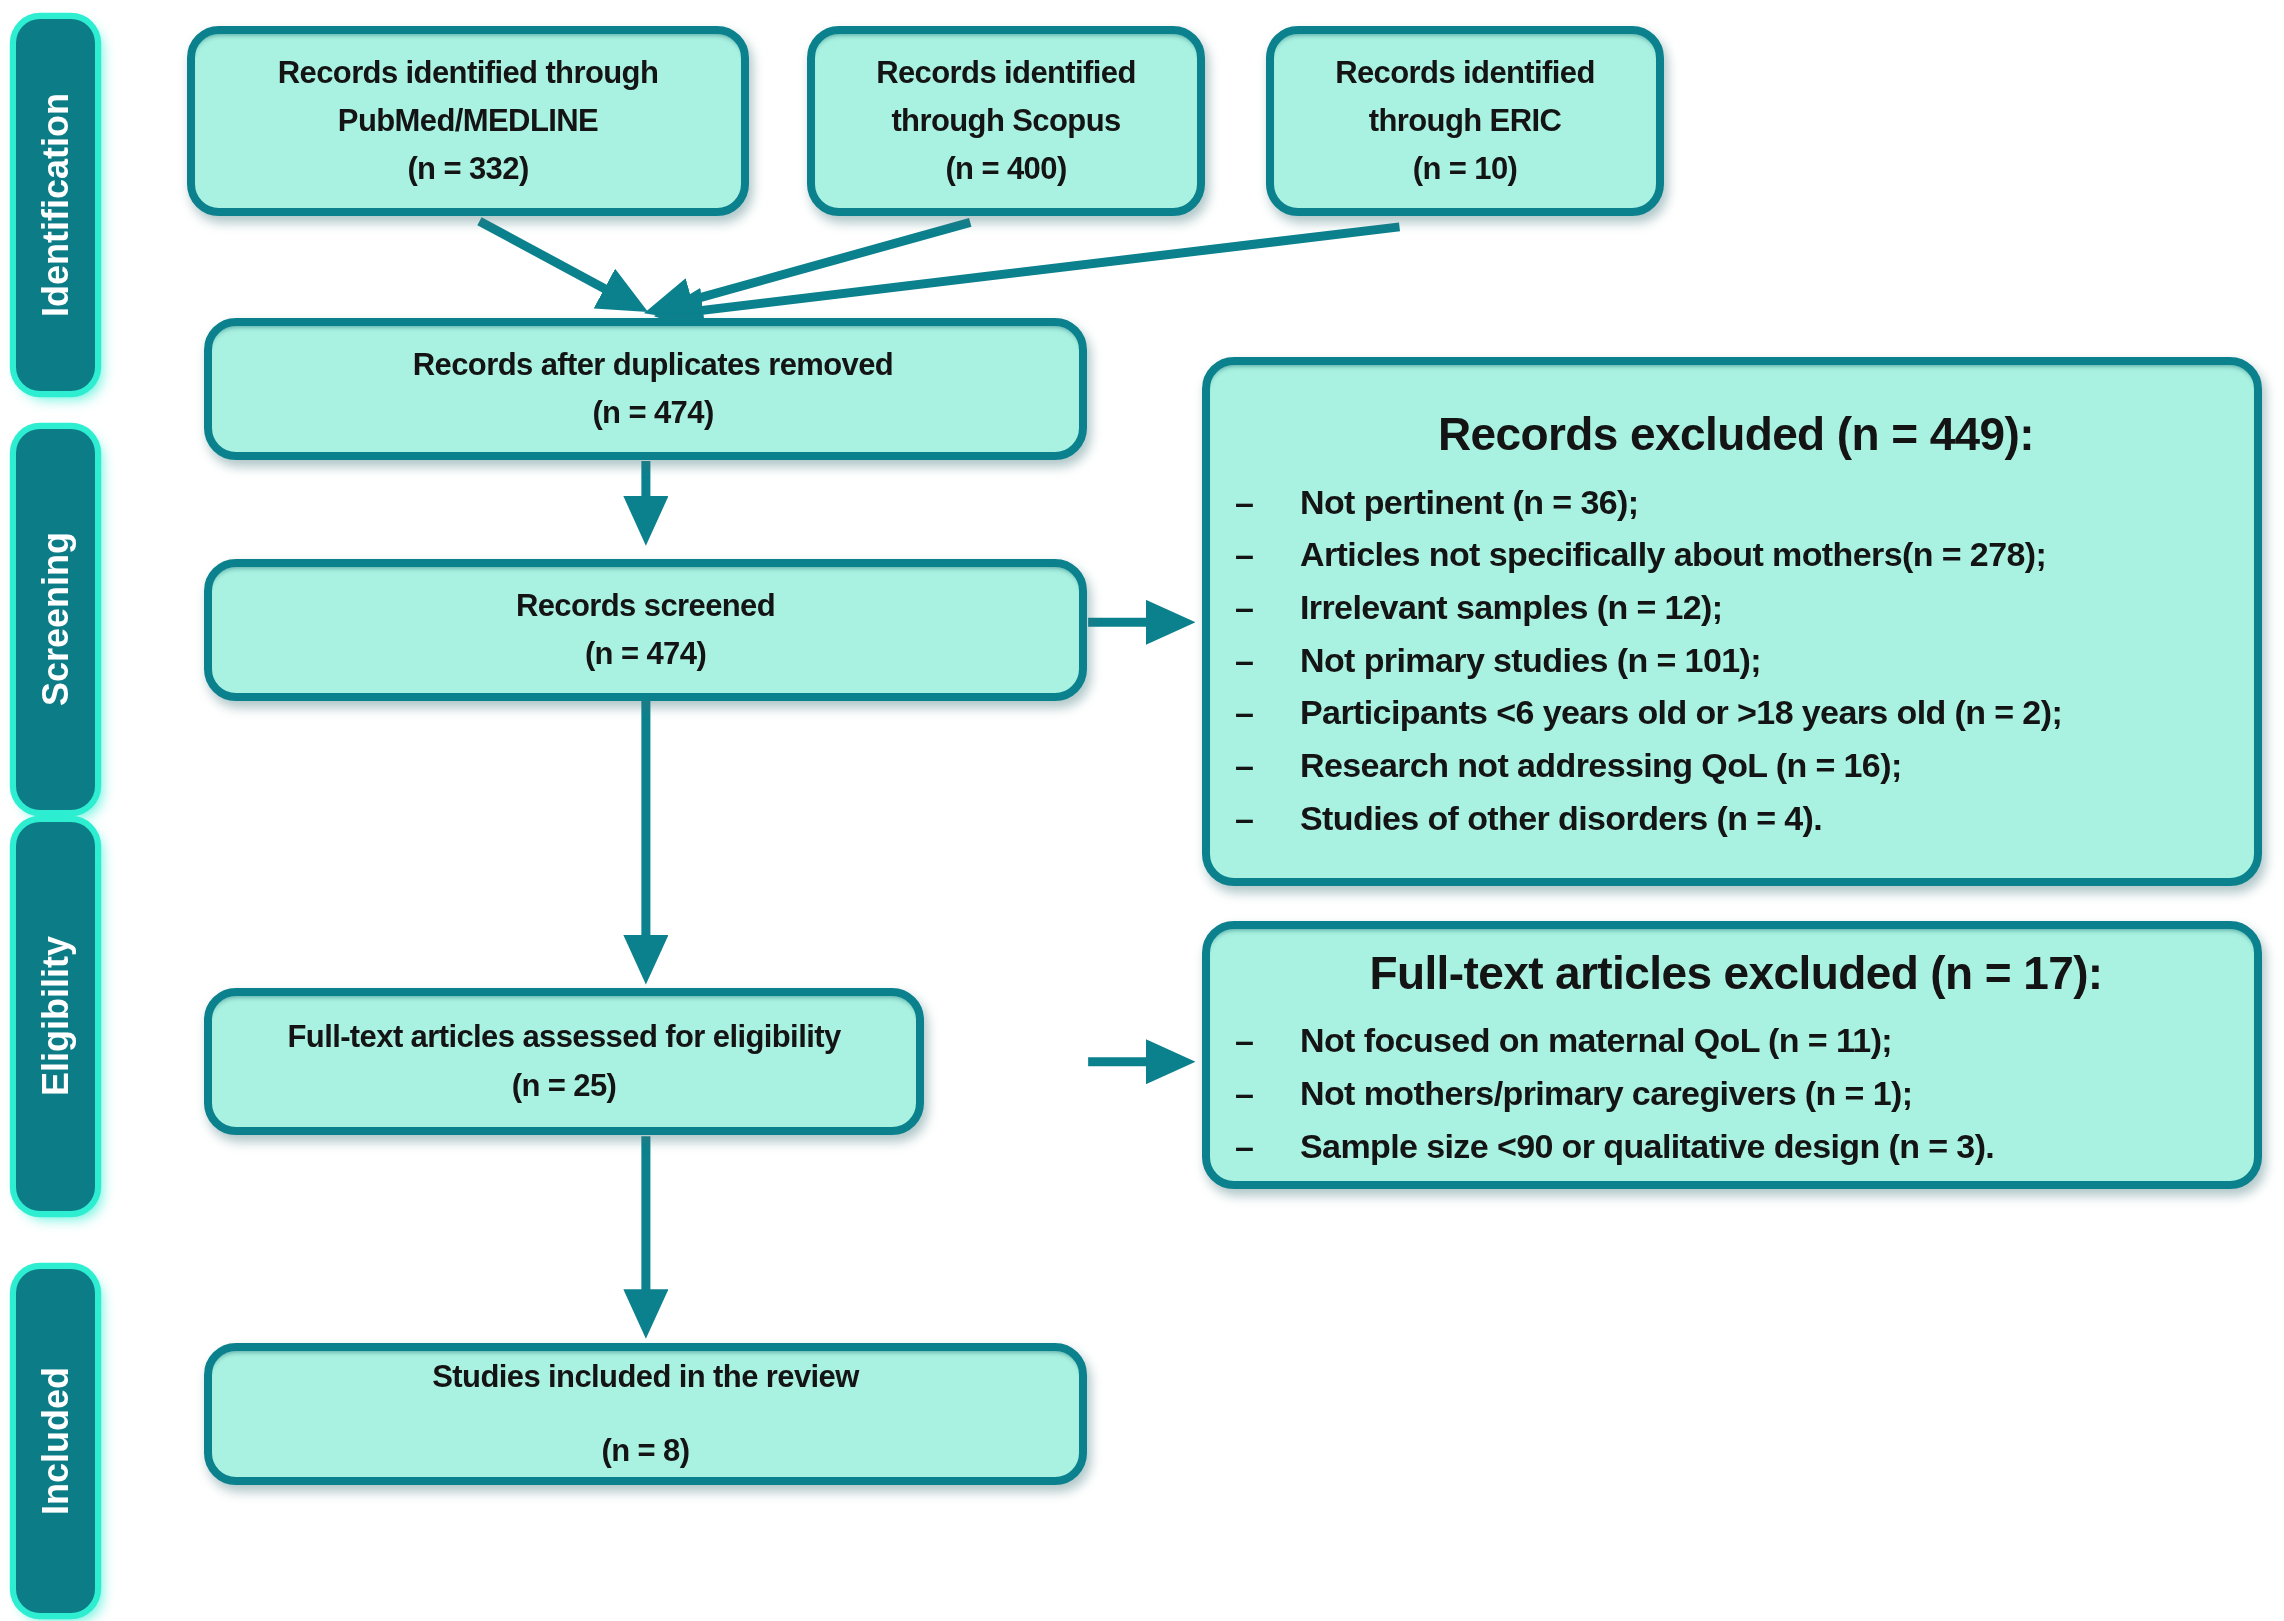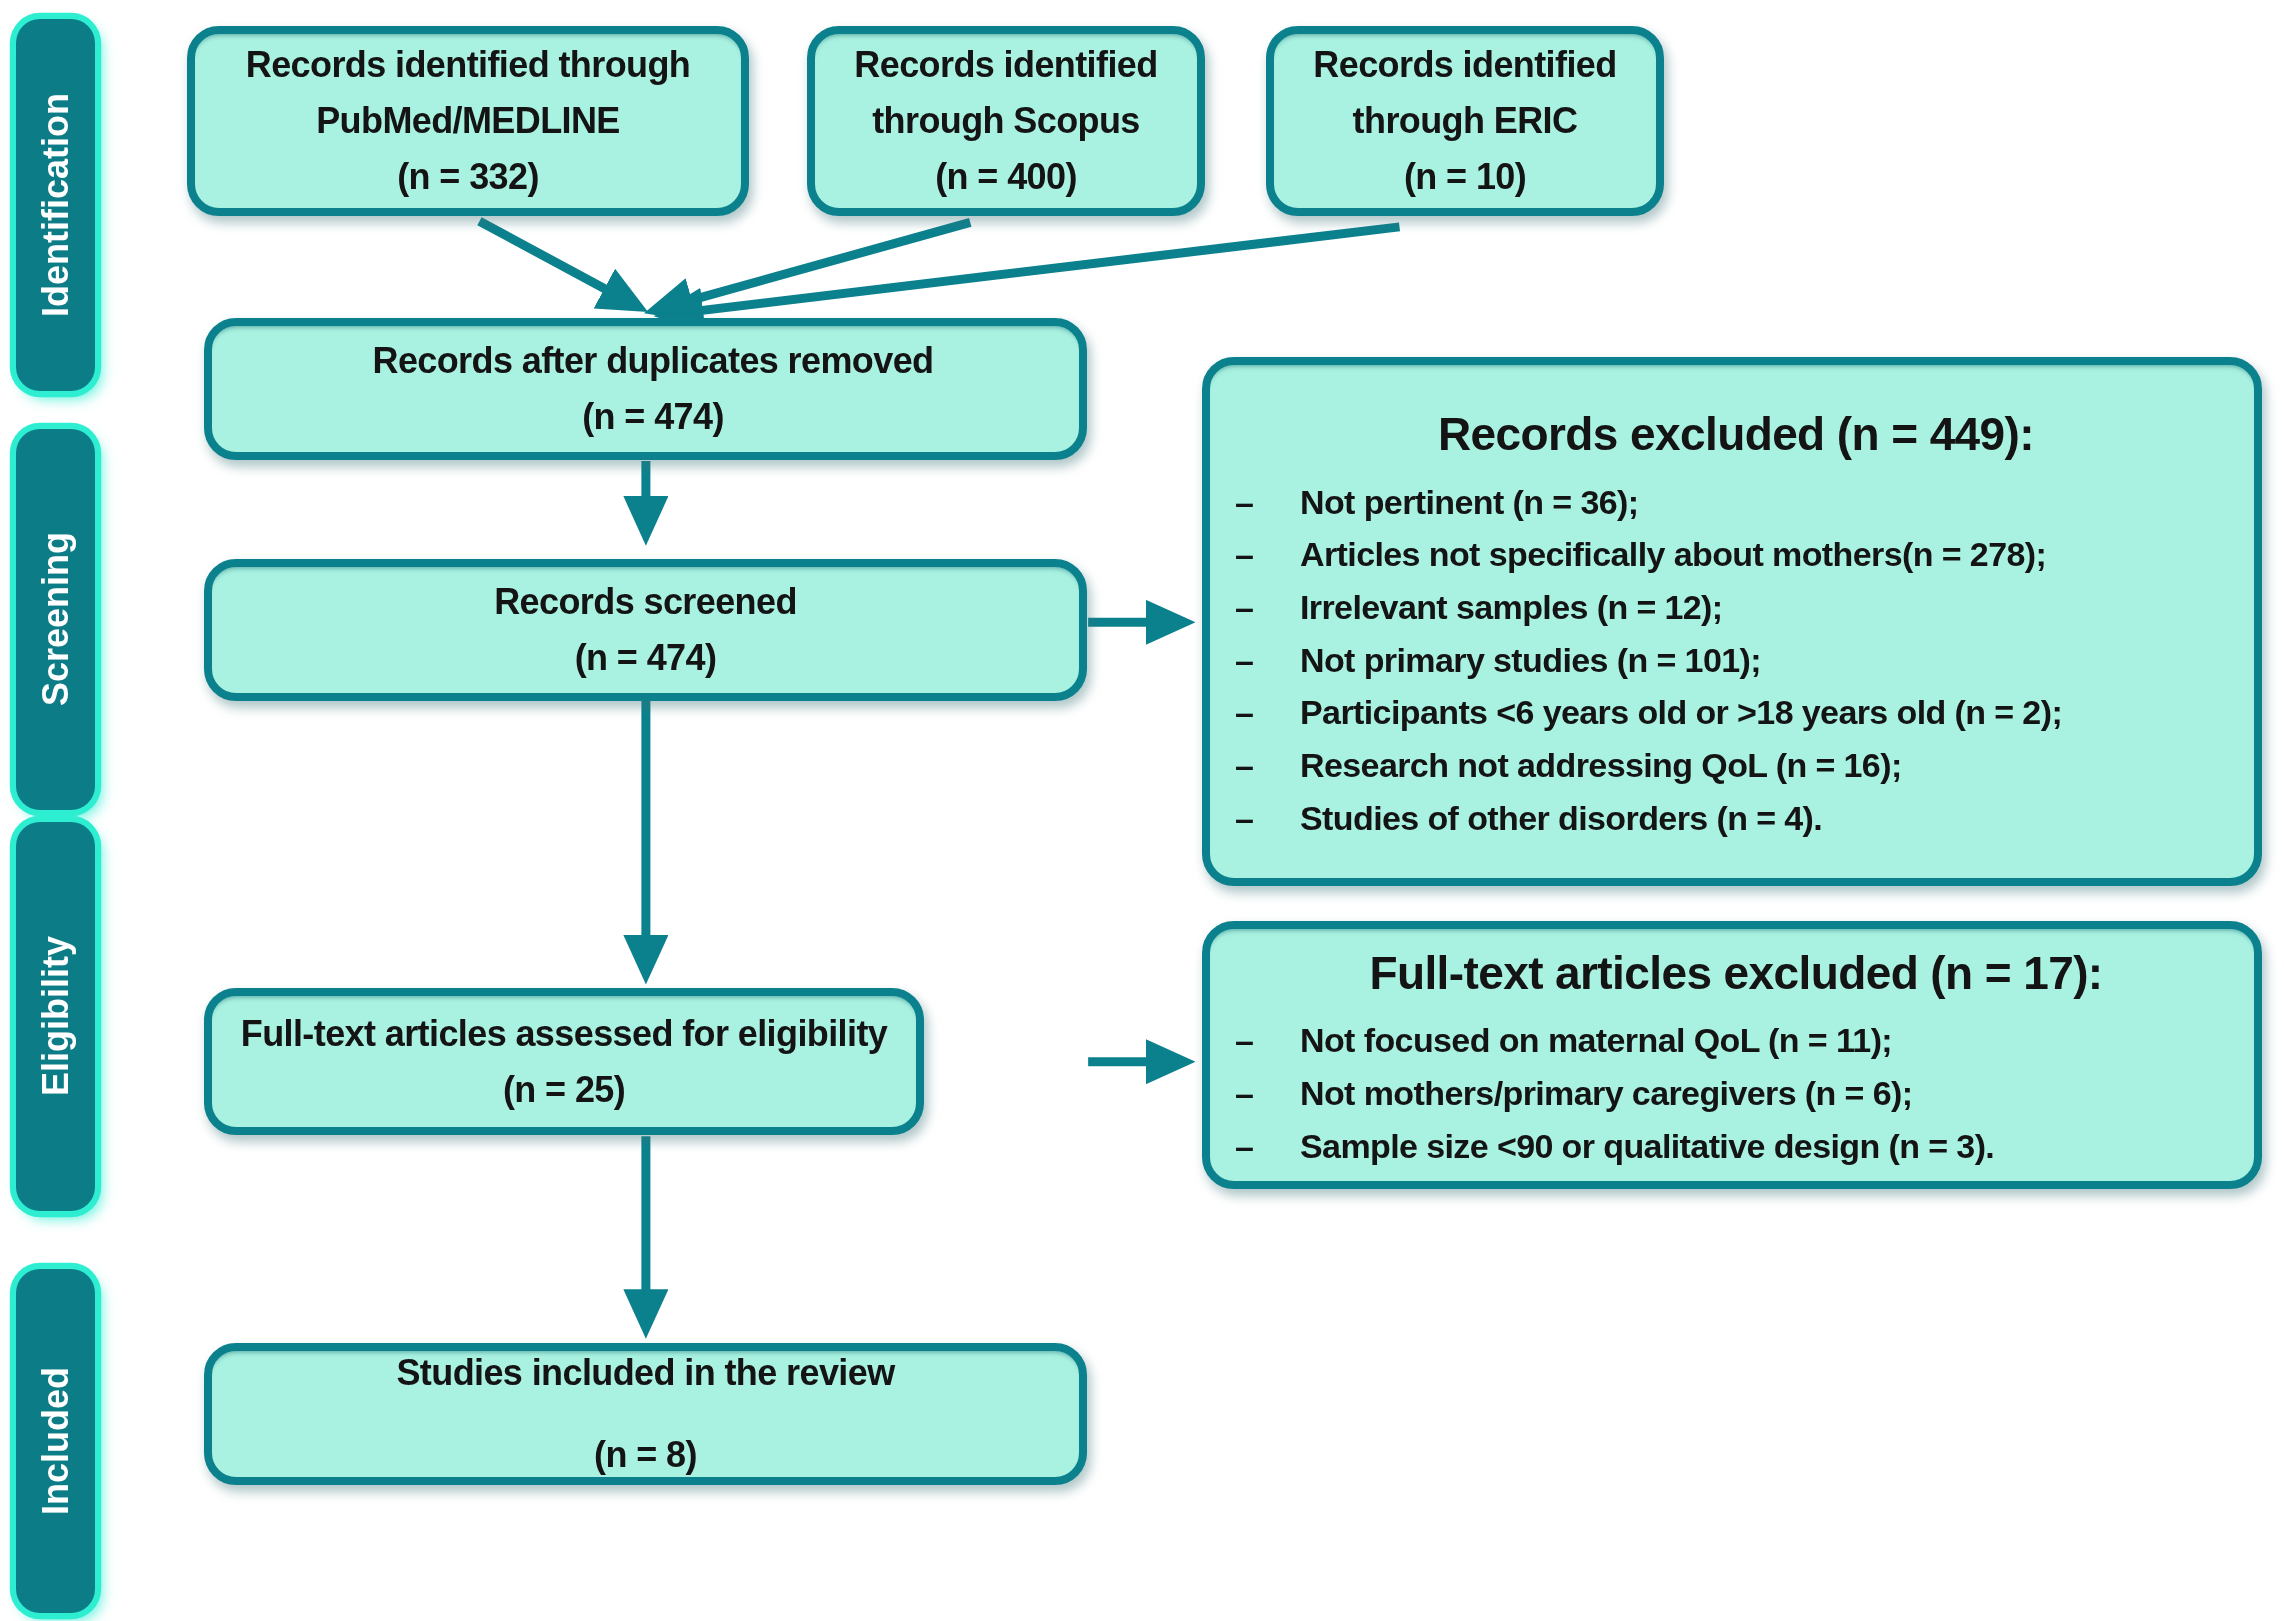--- a/index.html
+++ b/index.html
@@ -50,21 +50,21 @@
     box-sizing:border-box;
     background:var(--box-fill);
     border:8px solid var(--box-border);
     border-radius:32px;
     box-shadow:3.4px 6.8px 10.2px rgba(60,115,120,.40), inset 0 5.6px 5.6px -4.5px rgba(8,95,105,.55);
     display:flex;flex-direction:column;align-items:center;justify-content:center;
     text-align:center;
   }
   .box .line{
     display:block;
-    font-size:36px;
+    font-size:31px;
     line-height:1.55;
     letter-spacing:-0.6px;
     white-space:nowrap;
   }
   .box-pubmed{left:187px;top:26px;width:562px;height:190px;}
   .box-scopus{left:807px;top:26px;width:398px;height:190px;}
   .box-eric{left:1266px;top:26px;width:398px;height:190px;}
   .box-duplicates{left:204px;top:318px;width:883px;height:142px;padding-left:15px;}
   .box-screened{left:204px;top:550px;width:883px;height:142px;margin-top:9px;}
   .box-fulltext{left:204px;top:988px;width:720px;height:147px;}
@@ -201,21 +201,21 @@
   </div>
 
   <div class="exbox exbox-fulltext">
     <div class="title">Full-text articles excluded (n = 17):</div>
     <div class="item">
       <span class="dash">–</span>
       <span>Not focused on maternal QoL (n = 11);</span>
     </div>
     <div class="item">
       <span class="dash">–</span>
-      <span>Not mothers/primary caregivers (n = 6);</span>
+      <span>Not mothers/primary caregivers (n = 1);</span>
     </div>
     <div class="item">
       <span class="dash">–</span>
       <span>Sample size &lt;90 or qualitative design (n = 3).</span>
     </div>
   </div>
 
 </div>
 
 

